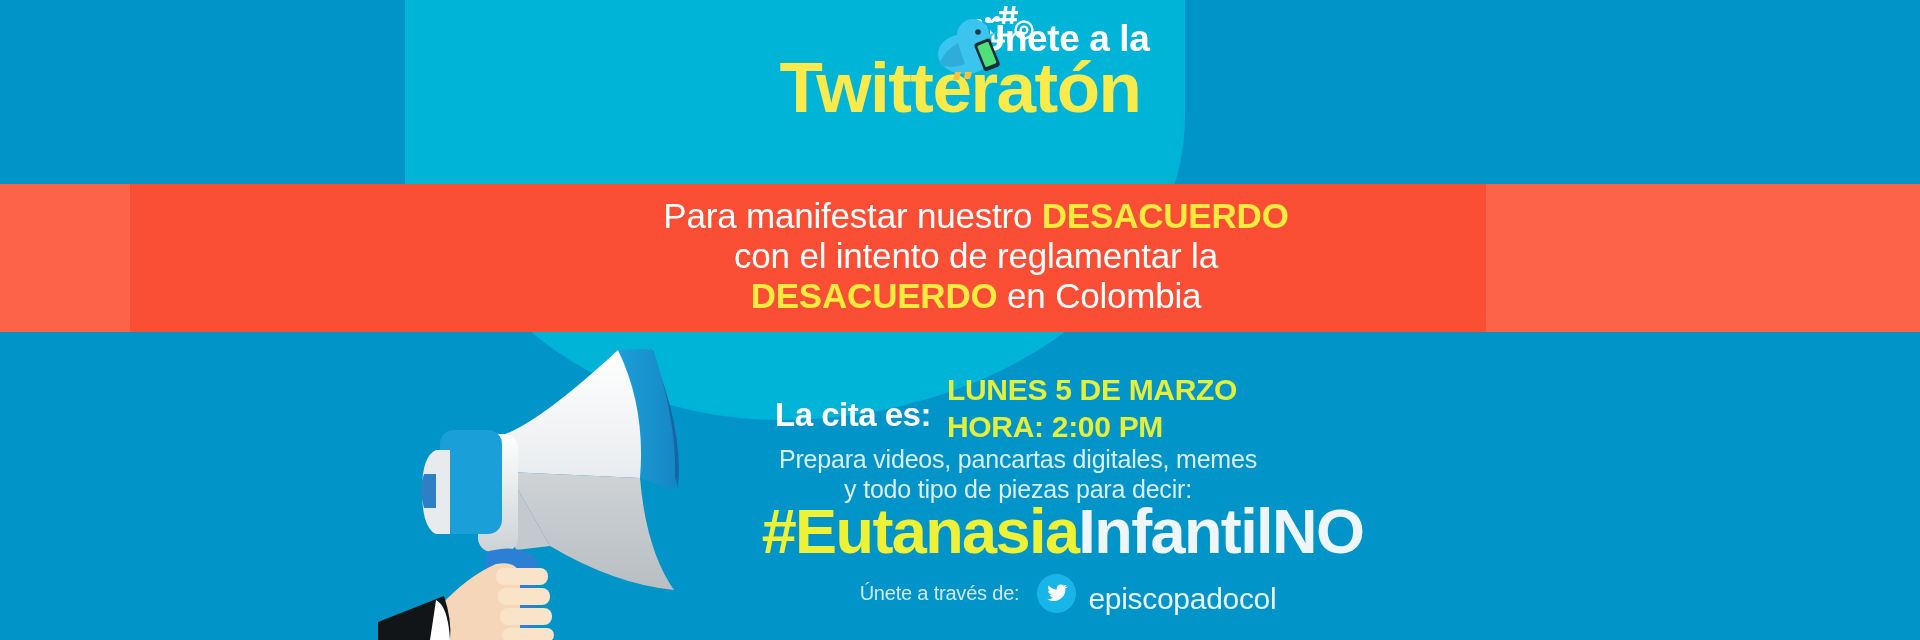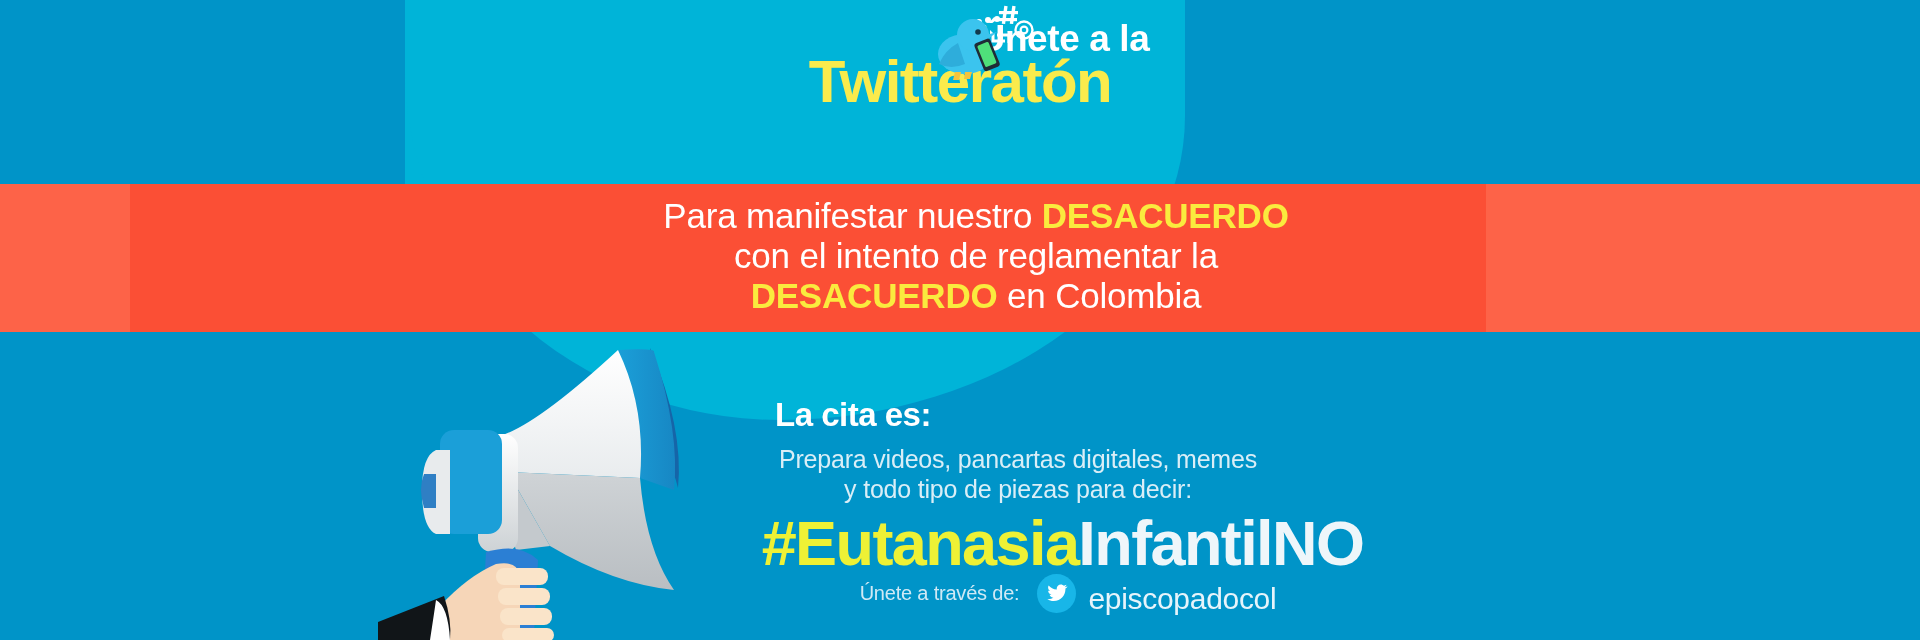--- a/index.html
+++ b/index.html
@@ -87,21 +87,21 @@
     font-weight: bold;
     letter-spacing: -0.4px;
   }
   .title-twitteraton {
     position: absolute;
     left: 0;
     top: 52px;
     width: 1920px;
     text-align: center;
     color: #faeb4c;
-    font-size: 60px;
+    font-size: 71px;
     font-weight: bold;
     letter-spacing: -1.5px;
     line-height: 1;
   }
 
   
   .bird-wrap {
     position: absolute;
     left: 925px;
     top: -2px;
@@ -178,21 +178,20 @@
     left: 0;
     top: 168px;
     width: 1920px;
     padding-left: 205px;
     box-sizing: border-box;
     text-align: center;
     font-size: 63px;
     font-weight: bold;
     letter-spacing: -1.6px;
     line-height: 1;
-    margin-top: 12px;
   }
   .hashtag .ht-yellow { color: #eef135; }
   .hashtag .ht-white { color: #eef6fa; }
 
   .footer-row {
     position: absolute;
     left: 8px;
     top: 238px;
     width: 1920px;
     padding-left: 200px;
@@ -306,20 +305,24 @@
     <span class="rline">con el intento de reglamentar la</span>
     <span class="rline">
       <span class="hl">DESACUERDO</span><span> en Colombia</span>
     </span>
   </div>
 
   <div class="lower-zone">
 
     <div class="cita-row">
       <div class="cita-label">La cita es:</div>
+      <div class="cita-values">
+        <div>LUNES 5 DE MARZO</div>
+        <div>HORA: 2:00 PM</div>
+      </div>
     </div>
 
     <div class="prepara">
       <div>Prepara videos, pancartas digitales, memes</div>
       <div>y todo tipo de piezas para decir:</div>
     </div>
 
     <div class="hashtag">
       <span class="ht-yellow">#Eutanasia</span><span class="ht-white">InfantilNO</span>
     </div>

